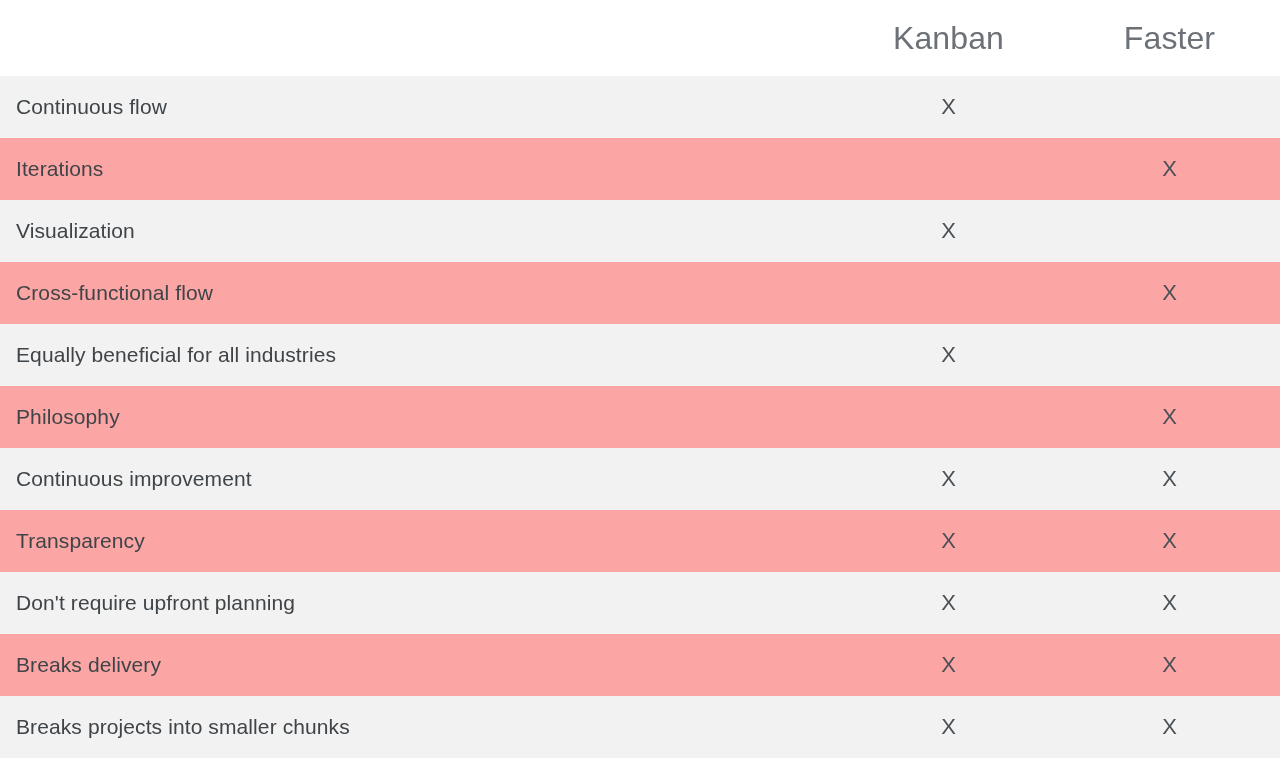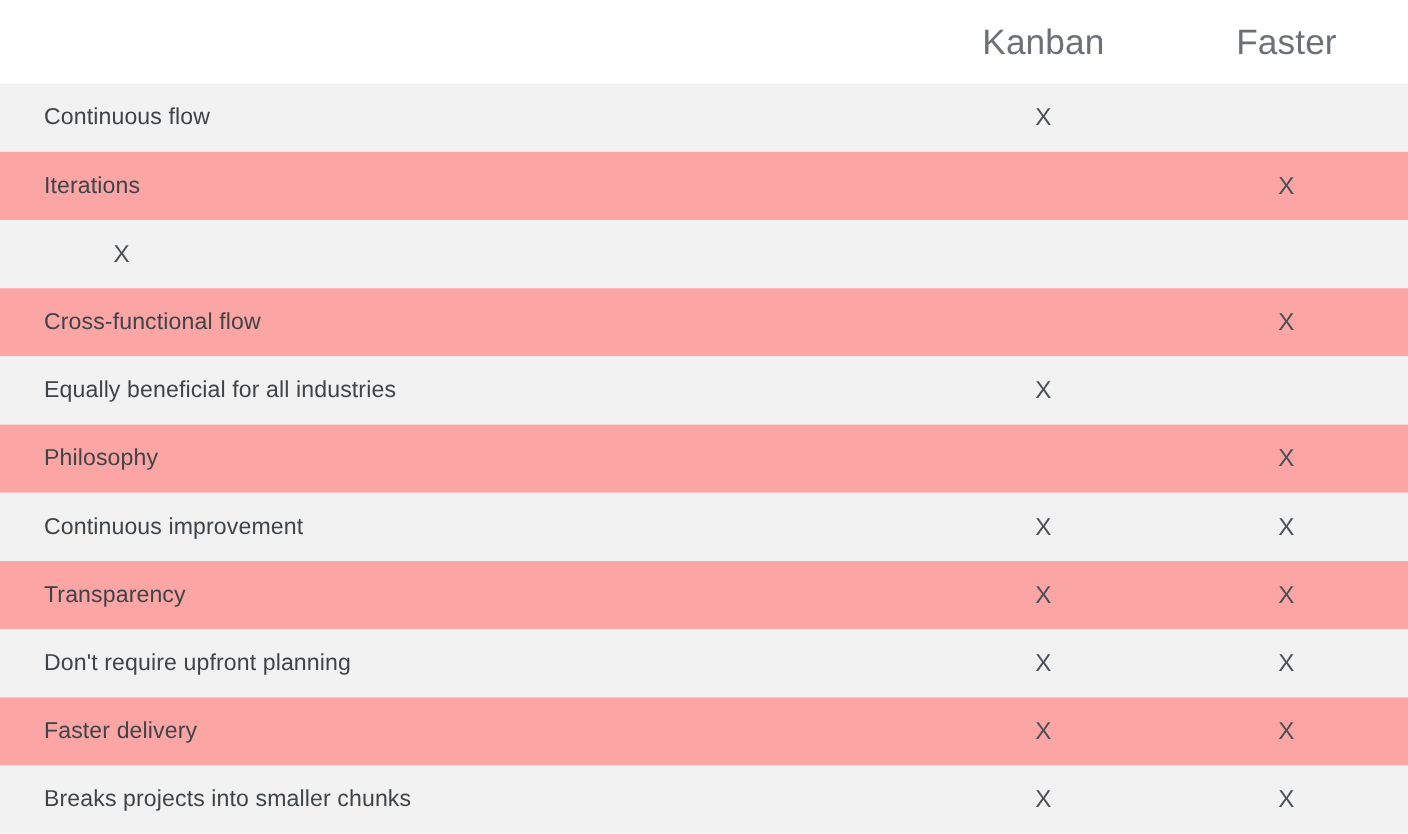--- a/index.html
+++ b/index.html
@@ -59,21 +59,21 @@
     background: #fca5a5;
   }
   .table-row.striped {
     background: #f2f2f2;
   }
 
   .cell-feature {
     flex: 0 0 838px;
     width: 838px;
     box-sizing: border-box;
-    padding-left: 40px;
+    padding-left: 16px;
     font-size: 21px;
     font-weight: 400;
     color: #3f4448;
     letter-spacing: 0.1px;
     line-height: 1.2;
     white-space: nowrap;
     overflow: hidden;
     text-overflow: ellipsis;
   }
 
@@ -122,20 +122,21 @@
       <div class="table-row">
         <div class="cell-feature">Iterations</div>
         <div class="cell-mark empty">
           <span class="mark"></span>
         </div>
         <div class="cell-mark">
           <span class="mark">X</span>
         </div>
       </div>
       <div class="table-row striped">
+        <div class="cell-feature">Visualization</div>
         <div class="cell-mark">
           <span class="mark">X</span>
         </div>
         <div class="cell-mark empty">
           <span class="mark"></span>
         </div>
       </div>
       <div class="table-row">
         <div class="cell-feature">Cross-functional flow</div>
         <div class="cell-mark empty">
@@ -184,21 +185,21 @@
       <div class="table-row striped">
         <div class="cell-feature">Don't require upfront planning</div>
         <div class="cell-mark">
           <span class="mark">X</span>
         </div>
         <div class="cell-mark">
           <span class="mark">X</span>
         </div>
       </div>
       <div class="table-row">
-        <div class="cell-feature">Faster delivery</div>
+        <div class="cell-feature">Breaks delivery</div>
         <div class="cell-mark">
           <span class="mark">X</span>
         </div>
         <div class="cell-mark">
           <span class="mark">X</span>
         </div>
       </div>
       <div class="table-row striped">
         <div class="cell-feature">Breaks projects into smaller chunks</div>
         <div class="cell-mark">

